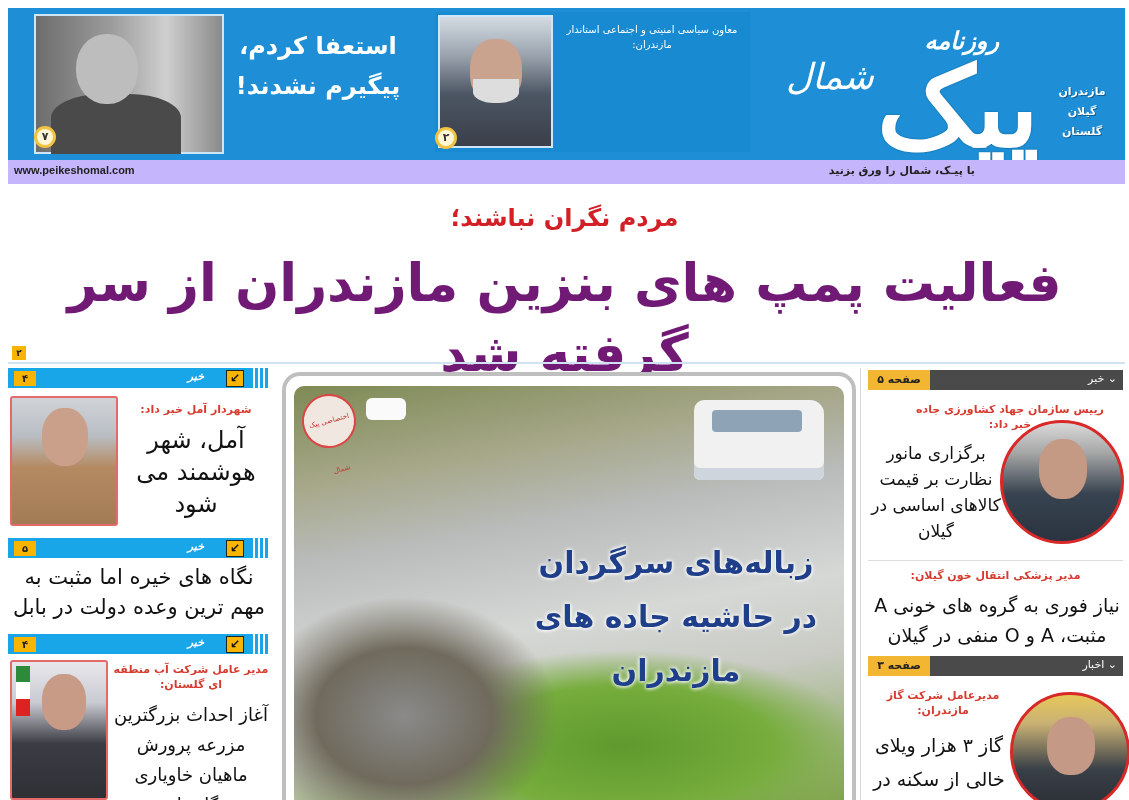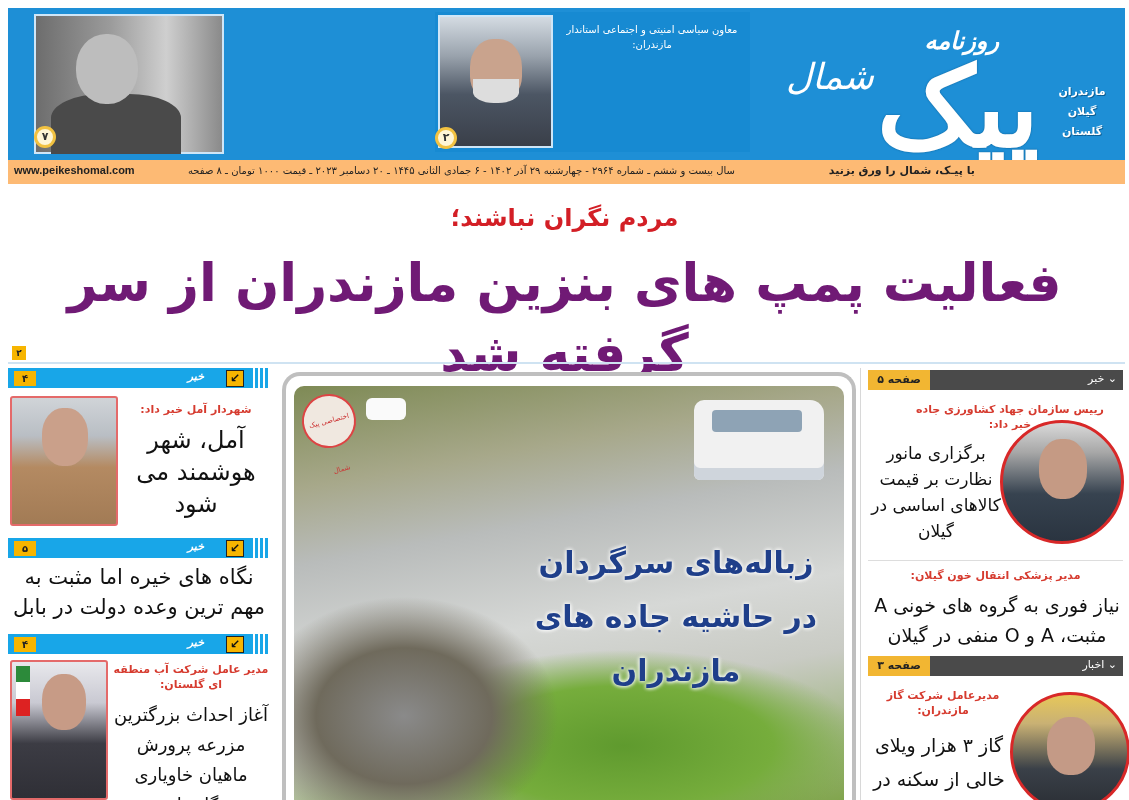--- a/index.html
+++ b/index.html
@@ -2,21 +2,21 @@
 <html><head>
 <meta charset="utf-8">
 <style>
   * { box-sizing: border-box; margin: 0; padding: 0; }
   html, body { width: 1129px; height: 800px; overflow: hidden; background: #fff; }
   body { font-family: "DejaVu Sans", sans-serif; position: relative; direction: ltr; }
   .rtl { direction: rtl; }
 
   
   .masthead { position: absolute; left: 8px; top: 8px; width: 1117px; height: 152px; background: #1e8fd6; }
-  .strip { position: absolute; left: 8px; top: 160px; width: 1117px; height: 24px; background: #fdba74; }
+  .strip { position: absolute; left: 8px; top: 160px; width: 1117px; height: 24px; background: #c4b5fd; }
   .strip .url { position: absolute; left: 6px; top: 4px; font-size: 11px; font-weight: bold; color: #222; font-family: "Liberation Sans", sans-serif; }
   .strip .issue { position: absolute; left: 180px; top: 5px; width: 600px; font-size: 10px; color: #222; text-align: left; }
   .strip .slogan { position: absolute; right: 150px; top: 4px; font-size: 11px; font-weight: bold; color: #222; }
 
   .logo { position: absolute; right: 90px; top: 8px; width: 250px; height: 170px; }
   .logo .rooz { position: absolute; right: 40px; top: 18px; font-size: 24px; font-weight: bold; color: #fff; font-style: italic; font-family: "DejaVu Serif", serif; }
   .logo .shomal { position: absolute; right: 165px; top: 48px; font-size: 36px; color: #fff; font-family: "DejaVu Serif", serif; font-style: italic; }
   .logo .peyk { position: absolute; right: 0; top: 40px; font-size: 110px; line-height: 120px; color: #fff; font-weight: bold; font-family: "DejaVu Serif", serif; text-shadow: 0 0 2px #0d5e93; }
   .provinces { position: absolute; right: 12px; top: 82px; width: 70px; text-align: center; color: #fff; font-size: 11px; font-weight: bold; line-height: 20px; text-shadow: 1px 1px 0 #0d5e93; }
 
@@ -75,20 +75,21 @@
 <body>
 
 <div class="masthead"></div>
 
 <div class="teaser7">
   <div class="photo">
     <div class="body"></div>
     <div class="face"></div>
   </div>
   <div class="pagebadge" style="left:26px; top:118px;">۷</div>
+  <div class="headline rtl">استعفا کردم، پیگیرم نشدند!</div>
 </div>
 
 <div class="teaser2">
   <div class="photo">
     <div class="face"></div>
     <div class="beard"></div>
   </div>
   <div class="pagebadge" style="left:0; top:115px;">۲</div>
   <div class="kicker rtl">معاون سیاسی امنیتی و اجتماعی استاندار مازندران:</div>
 </div>
@@ -99,21 +100,20 @@
   <div class="shomal rtl">شمال</div>
 </div>
 <div class="provinces rtl">
   <div>مازندران</div>
   <div>گیلان</div>
   <div>گلستان</div>
 </div>
 
 <div class="strip">
   <span class="url">www.peikeshomal.com</span>
-  <span class="issue rtl">سال بیست و ششم ـ شماره ۲۹۶۴ - چهارشنبه ۲۹ آذر ۱۴۰۲ - ۶ جمادی الثانی ۱۴۴۵ ـ ۲۰ دسامبر ۲۰۲۳ ـ قیمت ۱۰۰۰ تومان ـ ۸ صفحه</span>
   <span class="slogan rtl">با پیـک، شمال را ورق بزنید</span>
 </div>
 
 <div class="supertitle rtl">مردم نگران نباشند؛</div>
 <div class="mainhead rtl">فعالیت پمپ های بنزین مازندران از سر گرفته شد</div>
 <div class="tinybadge" style="left:12px; top:346px;">۲</div>
 <div class="rule" style="left:8px; top:362px; width:1117px;"></div>
 
 <div class="bar-blue" style="top:368px;">
   <span class="num">۴</span>

